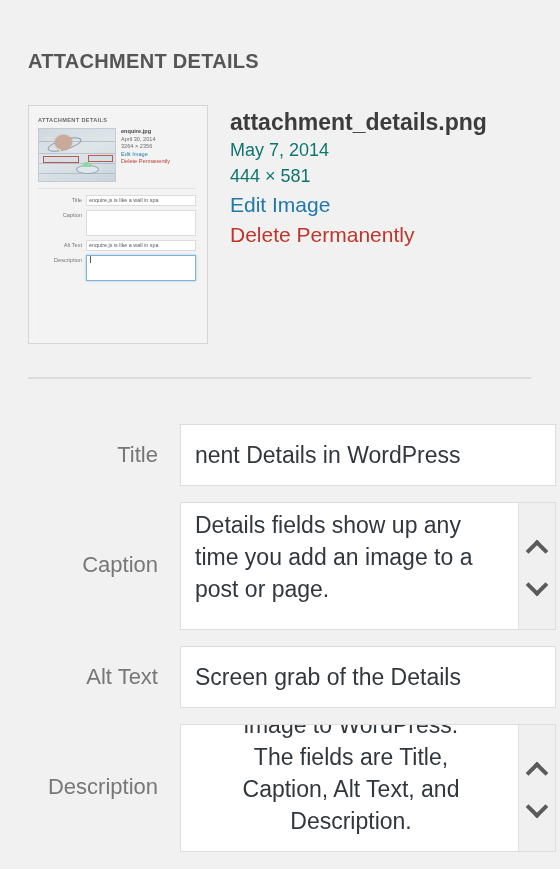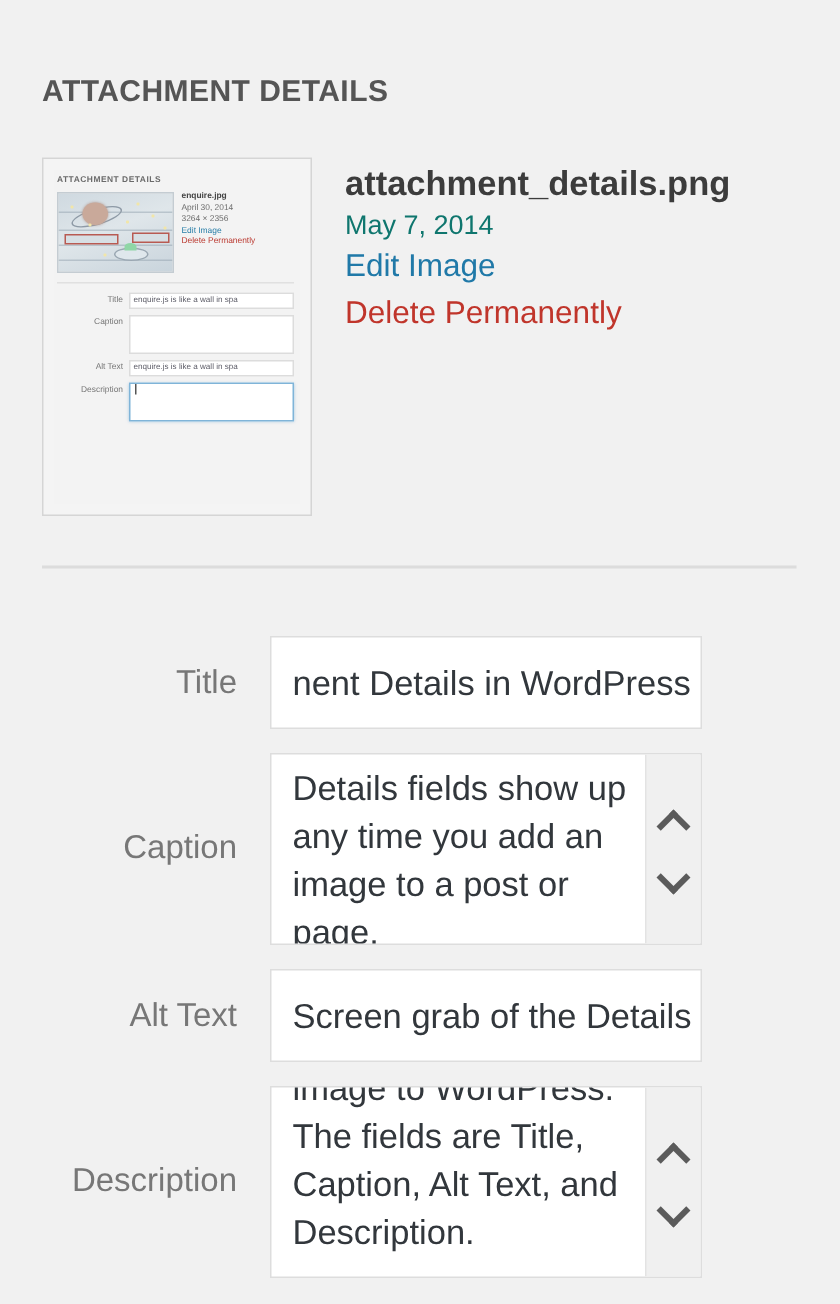--- a/index.html
+++ b/index.html
@@ -256,21 +256,21 @@
     width: 180px;
     flex: none;
     text-align: right;
     padding-right: 22px;
     box-sizing: border-box;
     font-size: 22px;
     color: #777777;
     line-height: 1;
   }
   .field-control {
-    width: 288px;
+    width: 376px;
     flex: none;
     position: relative;
   }
   .txt-input {
     width: 100%;
     height: 62px;
     box-sizing: border-box;
     background: #ffffff;
     border: 1px solid #dddddd;
     font-family: "Liberation Sans", sans-serif;
@@ -298,20 +298,21 @@
     padding: 6px 12px 0 14px;
     box-sizing: border-box;
     font-size: 23px;
     line-height: 32px;
     color: #32373c;
     white-space: pre-wrap;
     word-wrap: break-word;
   }
   .ta-text.scrolled {
     top: -22px;
+    text-align: center;
   }
   .ta-scroll {
     position: absolute;
     top: 0;
     right: 0;
     bottom: 0;
     width: 36px;
     background: #f0f0f0;
     border-left: 1px solid #e3e3e3;
     display: flex;
@@ -407,20 +408,21 @@
         <div class="mini-label">Description</div>
         <div class="mini-input tall focused"><span class="mini-caret"></span></div>
       </div>
 
     </div>
   </div>
 
   <div class="meta">
     <div class="filename">attachment_details.png</div>
     <div class="date">May 7, 2014</div>
+    <div class="dims">444 × 581</div>
     <div class="edit-link">Edit Image</div>
     <div class="delete-link">Delete Permanently</div>
   </div>
 </div>
 
 <div class="divider"></div>
 
 <div class="form">
 
   <div class="field-row title">

